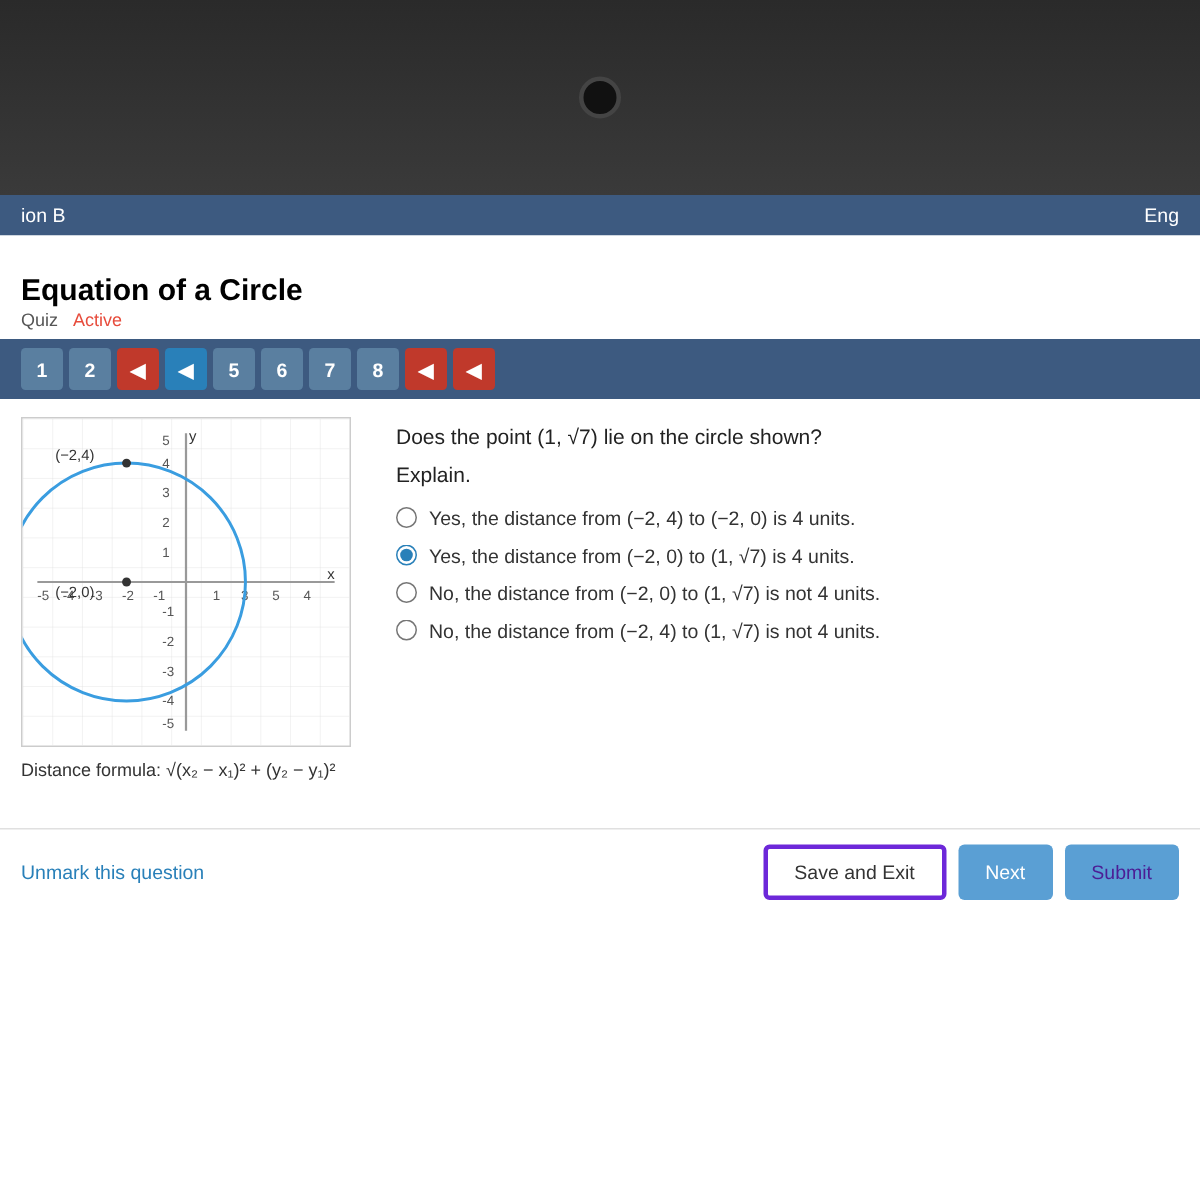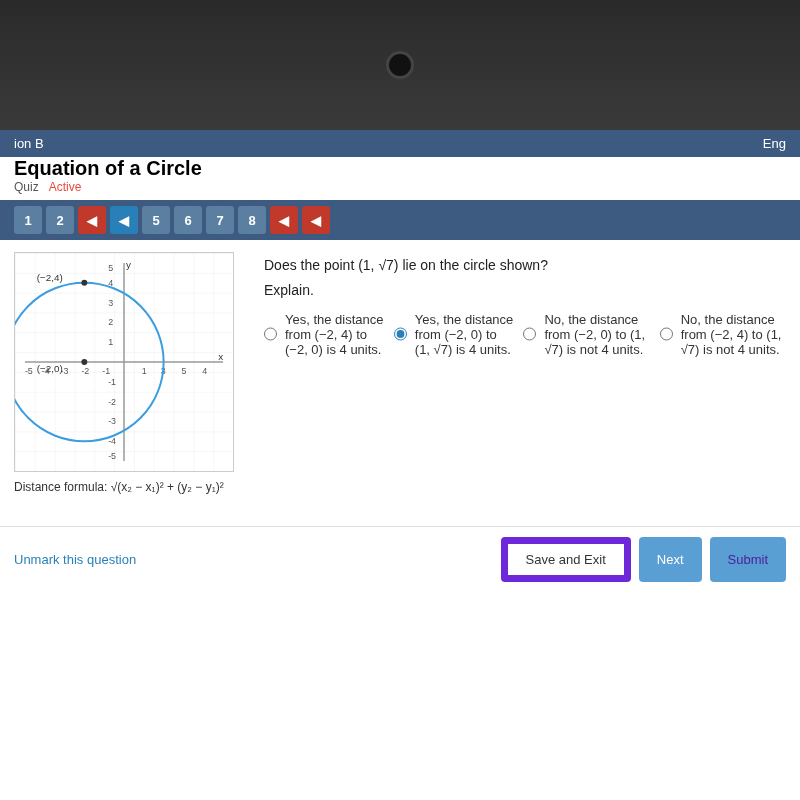--- a/index.html
+++ b/index.html
@@ -36,21 +36,21 @@
       color: white;
       display: flex;
       justify-content: space-between;
       align-items: flex-start;
       padding: 6px 14px;
       font-size: 13px;
     }
 
     
     .title-area {
-      padding: 0 14px 6px;
+      padding: 26px 14px 6px;
       background: #fff;
     }
     .title-area h1 {
       font-size: 20px;
       font-weight: bold;
       color: #000;
     }
     .quiz-status {
       font-size: 12px;
       color: #555;
@@ -150,21 +150,21 @@
     }
 
     .question-explain {
       font-size: 14px;
       color: #222;
       margin-bottom: 14px;
     }
 
     .answer-options {
       display: flex;
-      flex-direction: row;
+      flex-direction: column;
       gap: 10px;
     }
 
     .answer-option {
       display: flex;
       align-items: center;
       gap: 8px;
       font-size: 13px;
       color: #333;
       cursor: pointer;
@@ -195,21 +195,21 @@
 
     .bottom-buttons {
       margin-left: auto;
       display: flex;
       gap: 8px;
     }
 
     .btn-save {
       padding: 8px 18px;
       background: #fff;
-      border: 7px solid #6d28d9;
+      border: 3px solid #6d28d9;
       border-radius: 4px;
       font-size: 13px;
       cursor: pointer;
       color: #333;
     }
 
     .btn-next {
       padding: 8px 18px;
       background: #5a9fd4;
       border: none;

